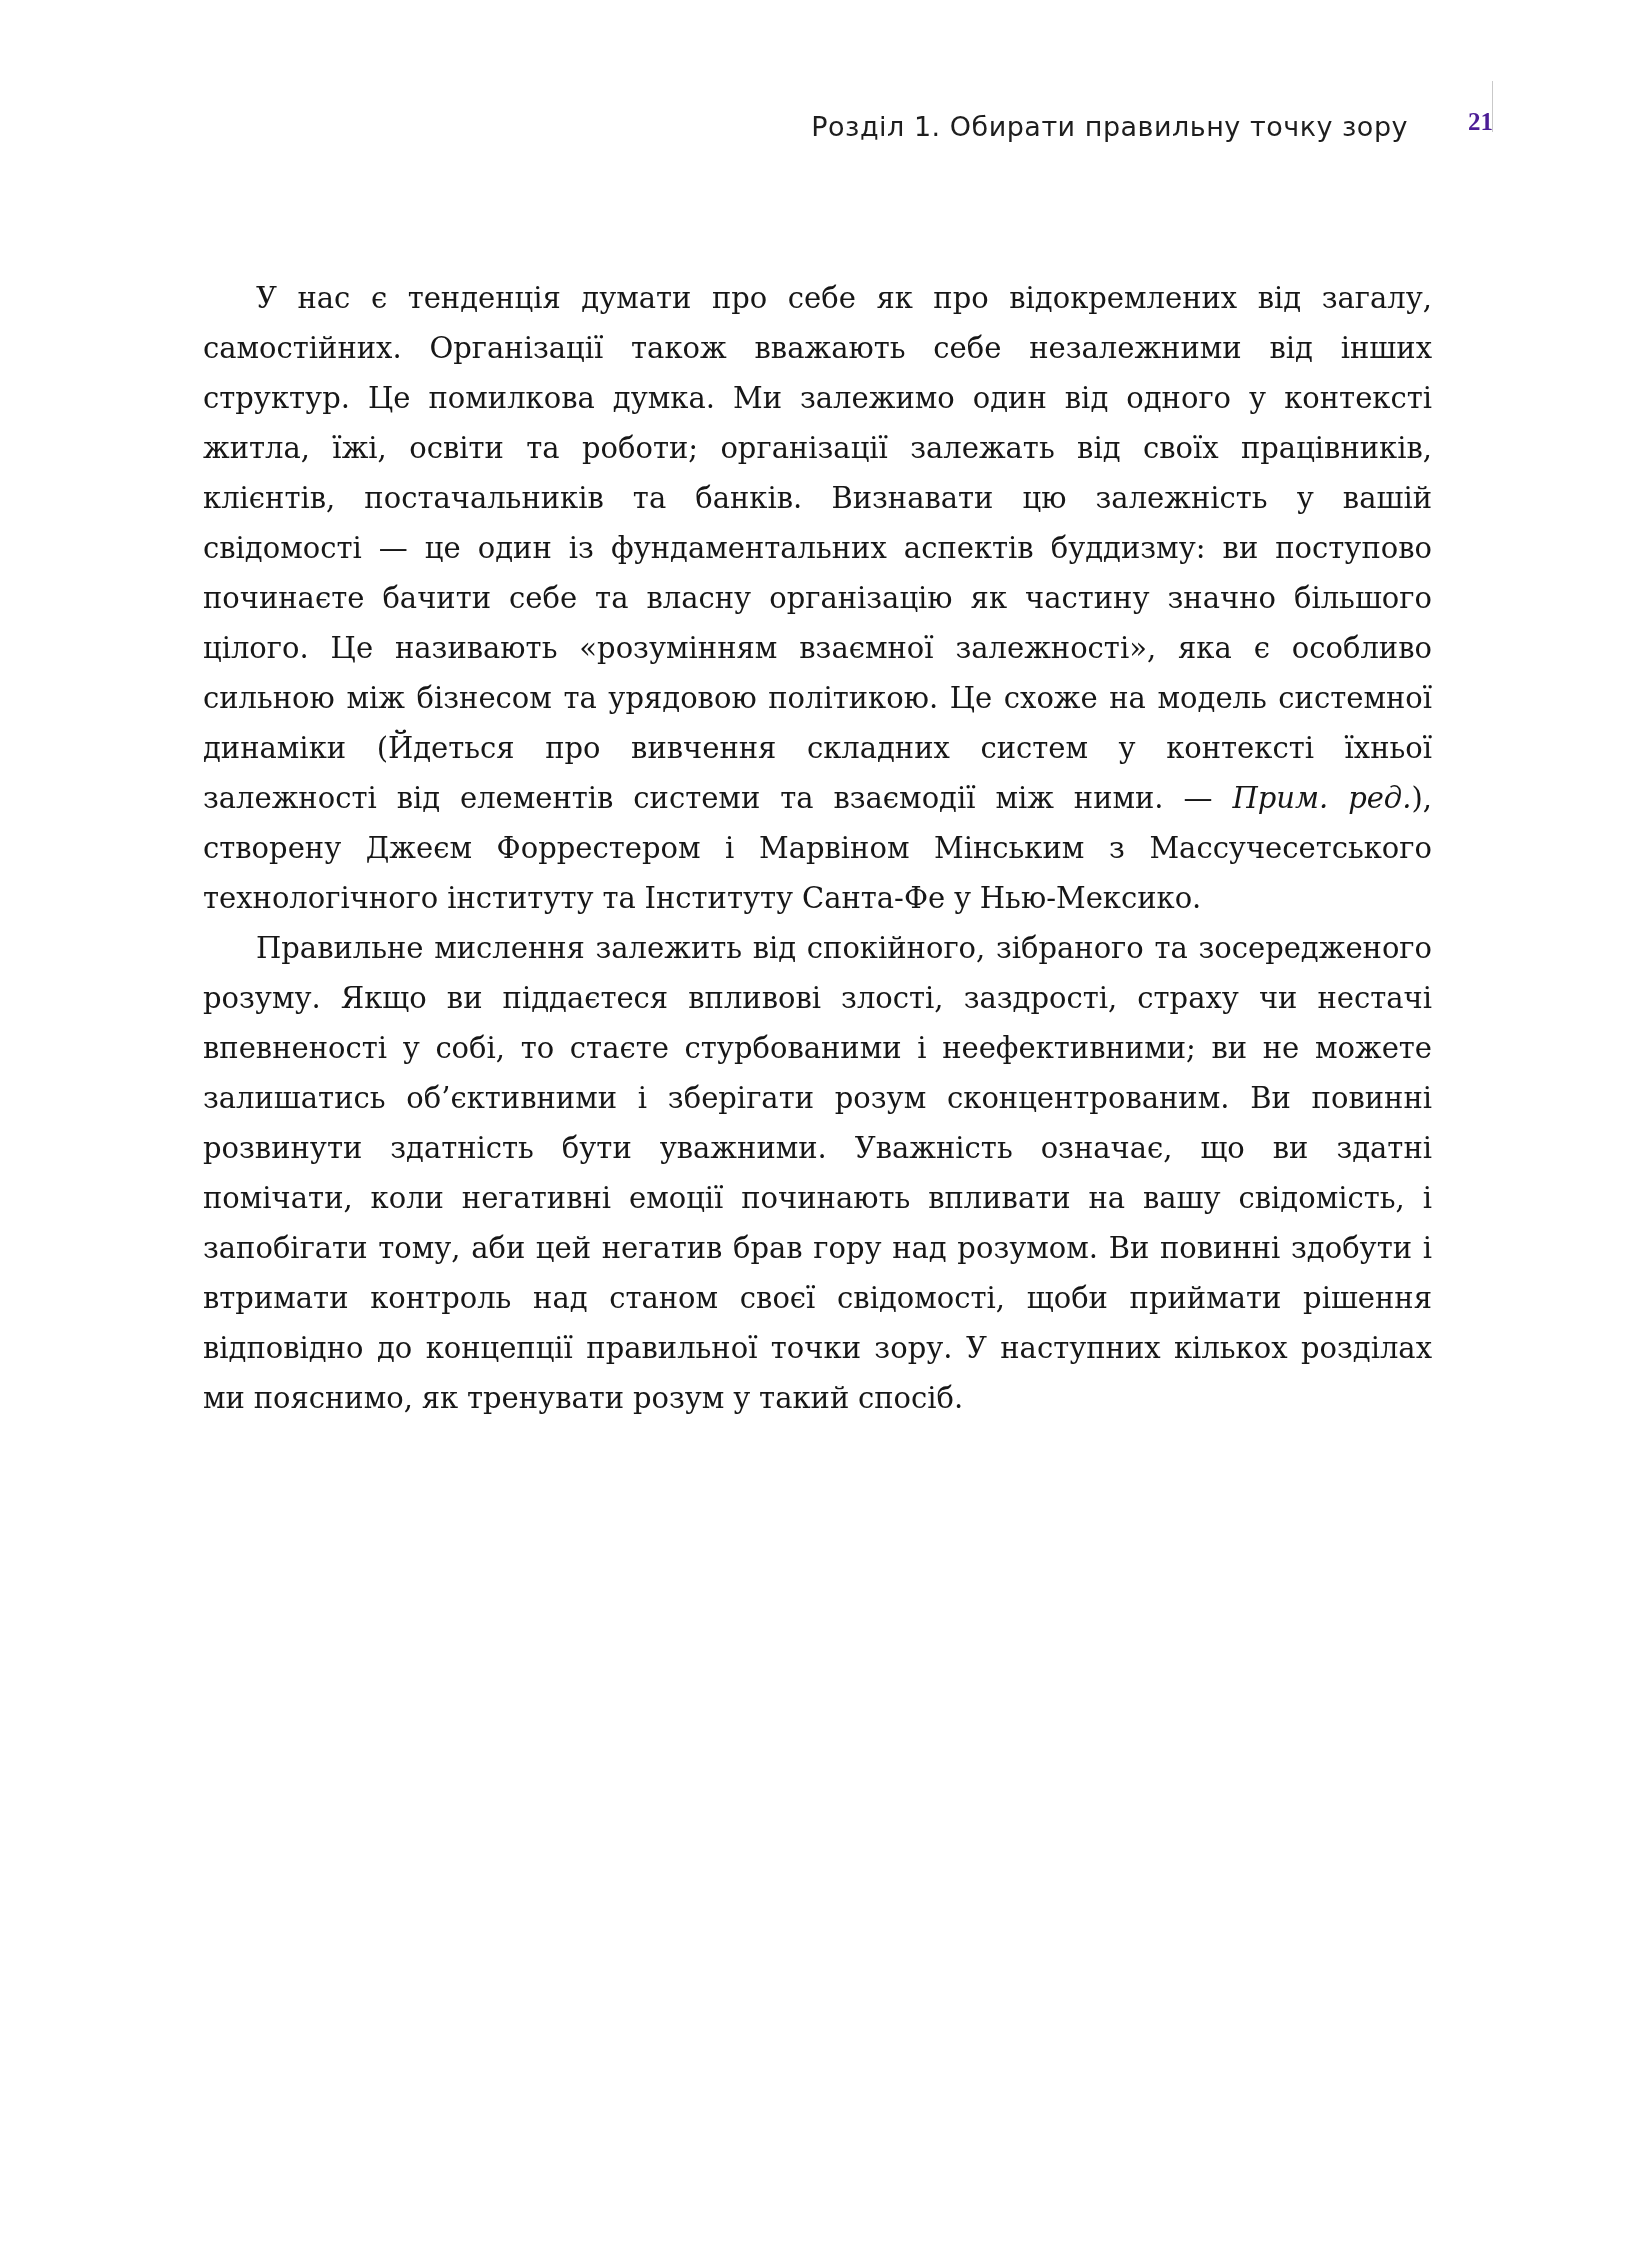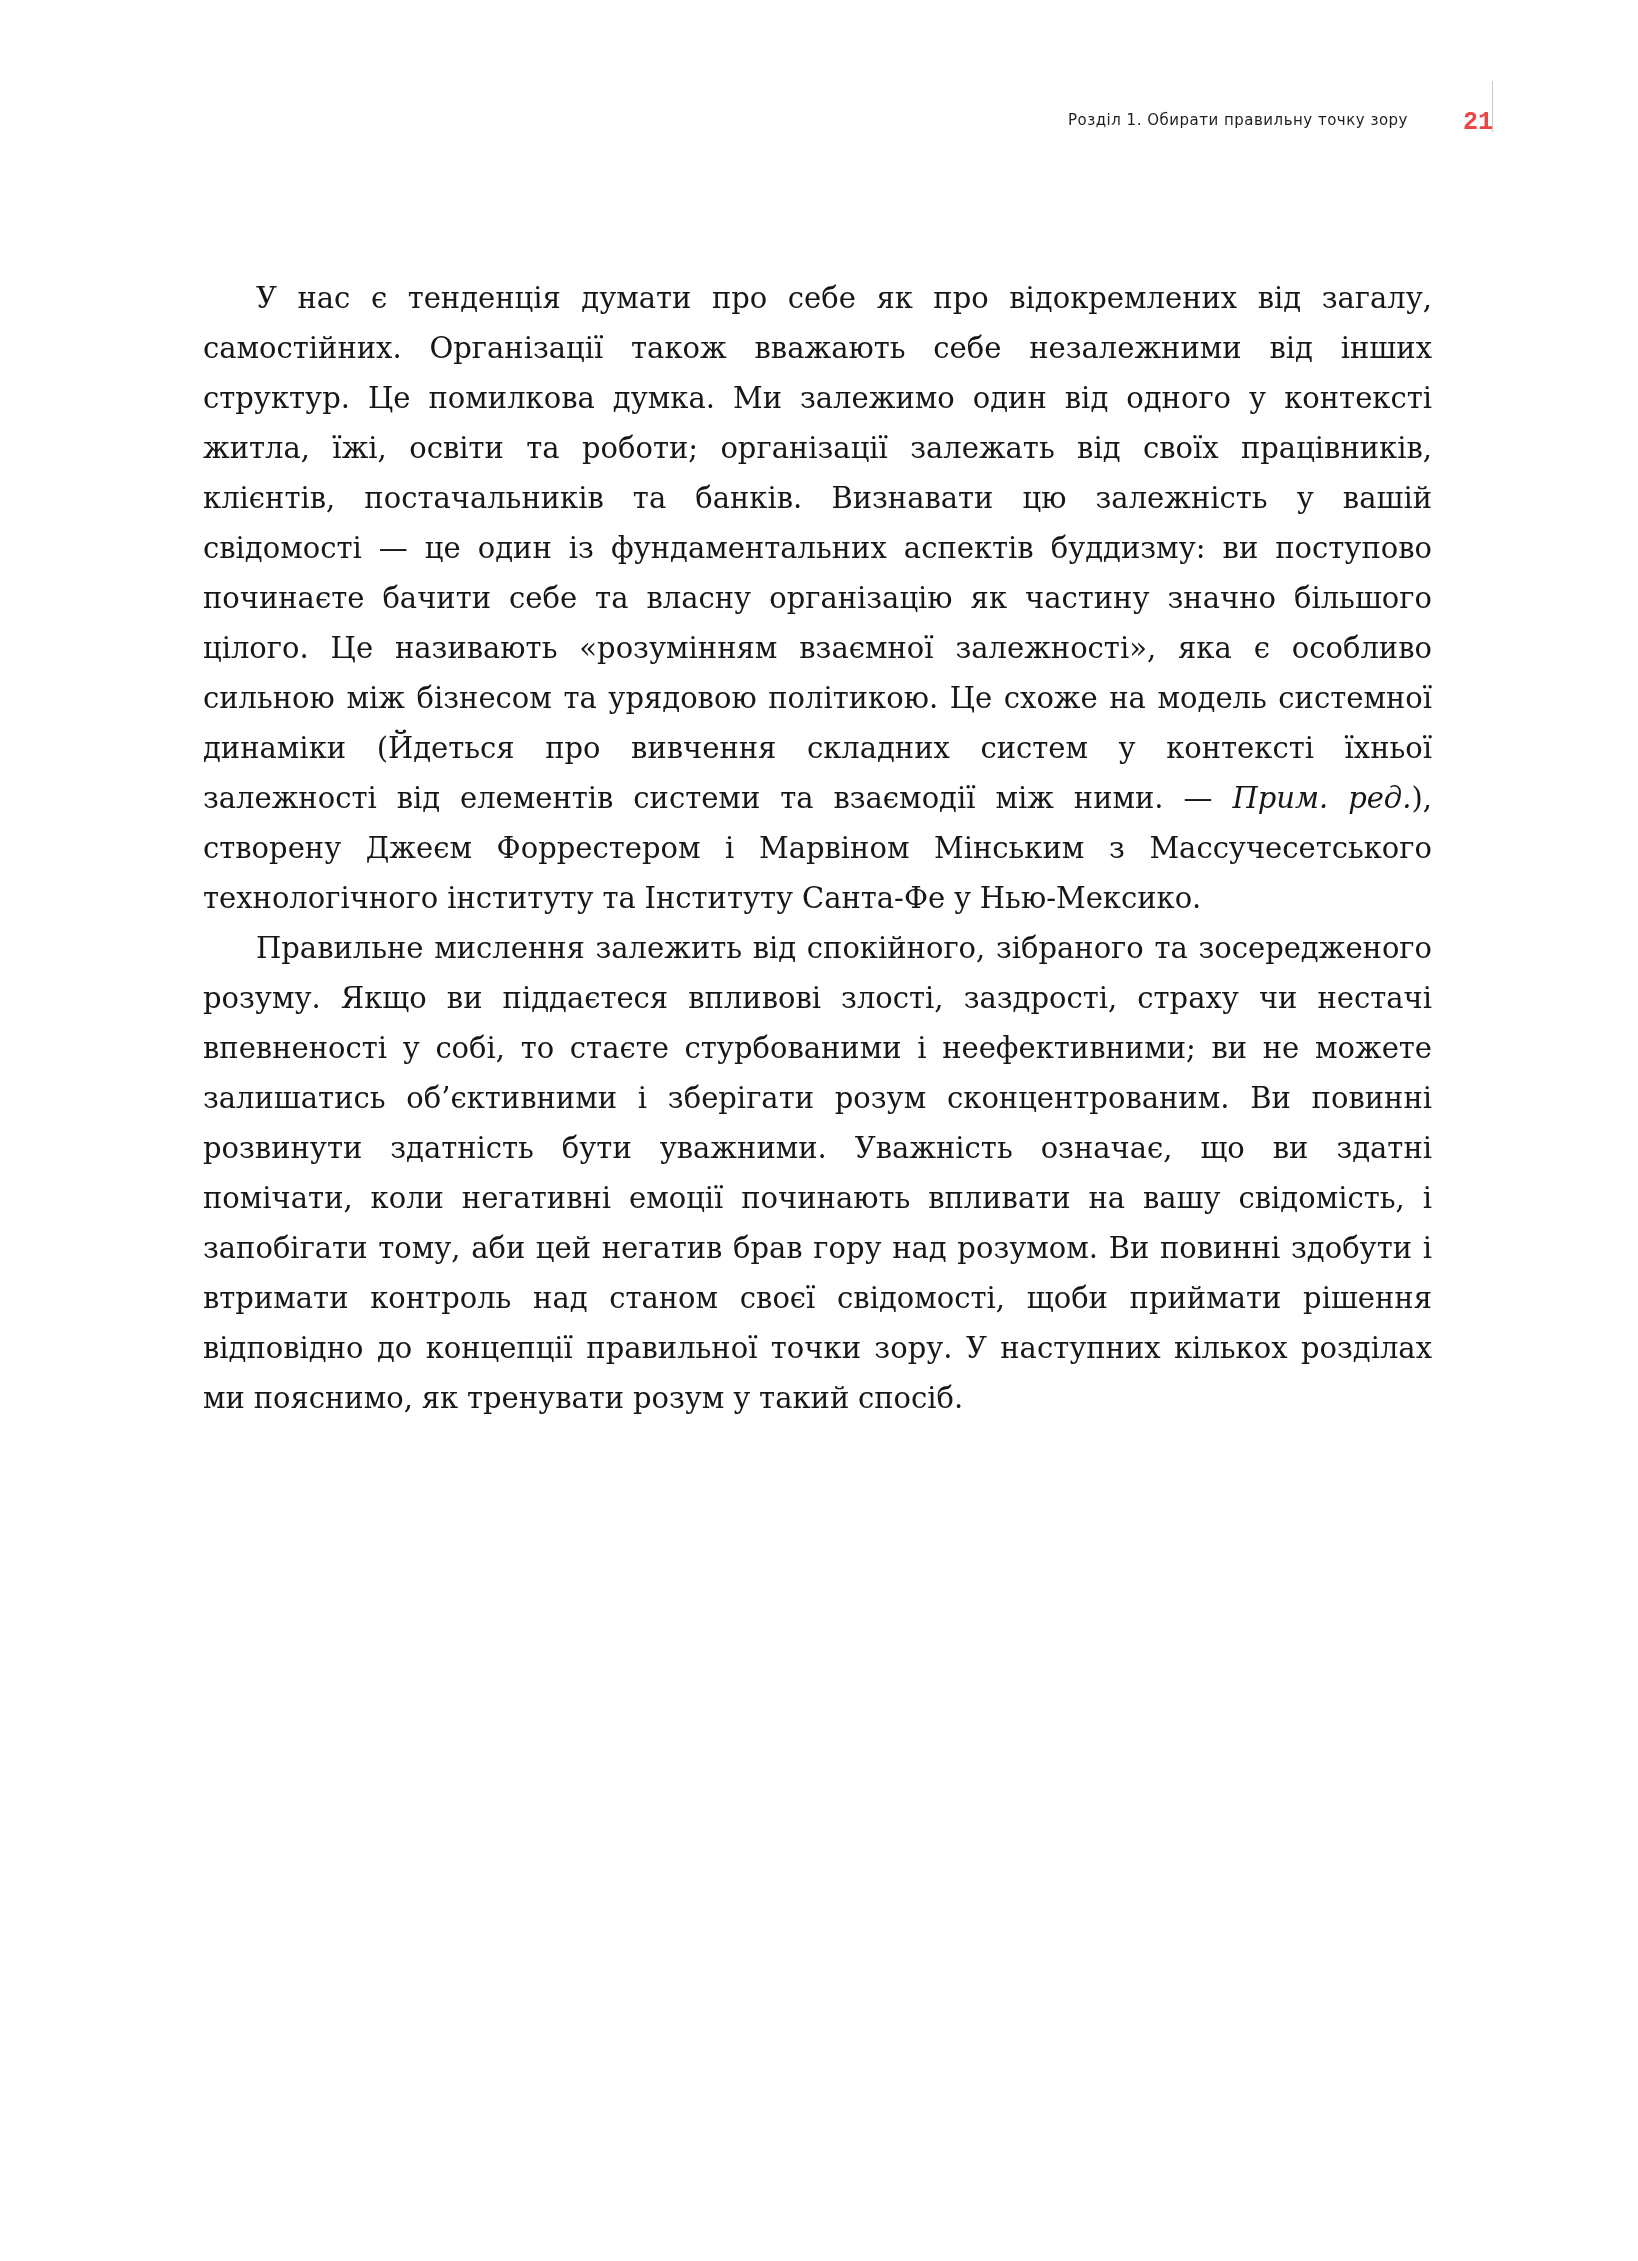--- a/index.html
+++ b/index.html
@@ -26,31 +26,31 @@
     top: 111px;
     left: 205px;
     right: 145px;
     height: 51px;
     display: flex;
     align-items: baseline;
     justify-content: flex-end;
   }
   .running-head {
     font-family: "DejaVu Sans", sans-serif;
-    font-size: 15px;
+    font-size: 27px;
     letter-spacing: 0.5px;
     color: #1e1e1e;
     white-space: nowrap;
     margin-right: 85px;
   }
   .folio {
-    font-family: Liberation Mono, monospace;
+    font-family: Liberation Serif, serif;
     font-size: 25px;
     font-weight: bold;
-    color: #ef4444;
+    color: #4c1d95;
     position: absolute;
     right: 0;
     top: -3.4px;
   }
   .rule {
     position: absolute;
     top: 81px;
     right: 145px;
     width: 0.9px;
     height: 51px;

